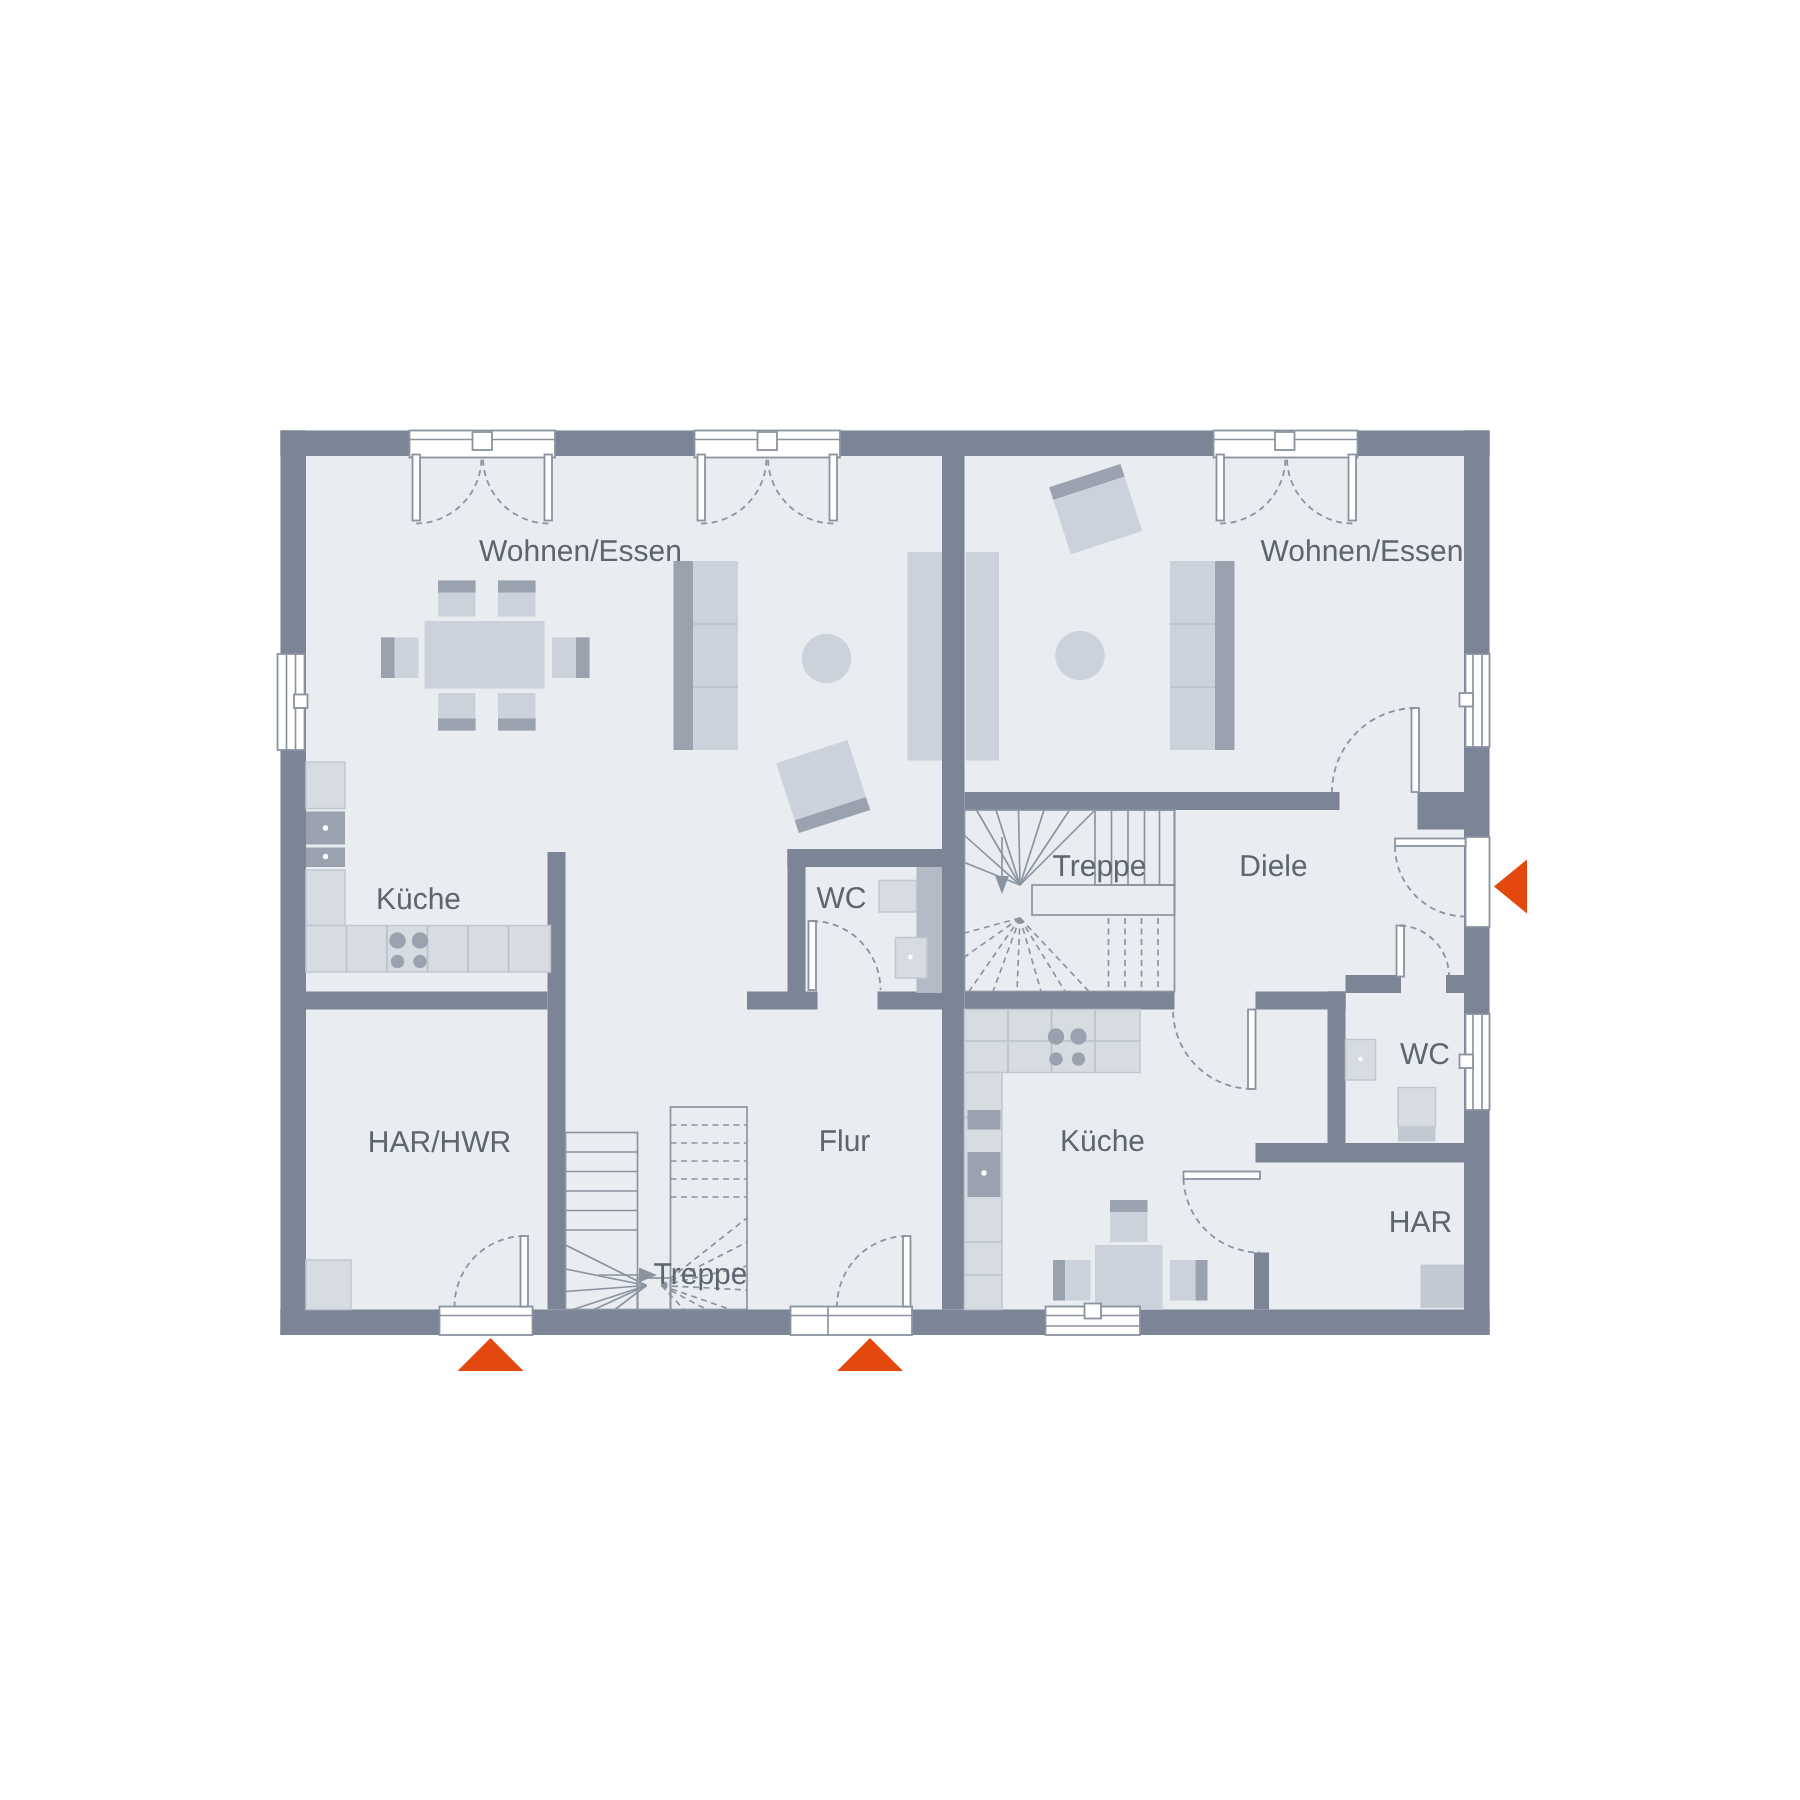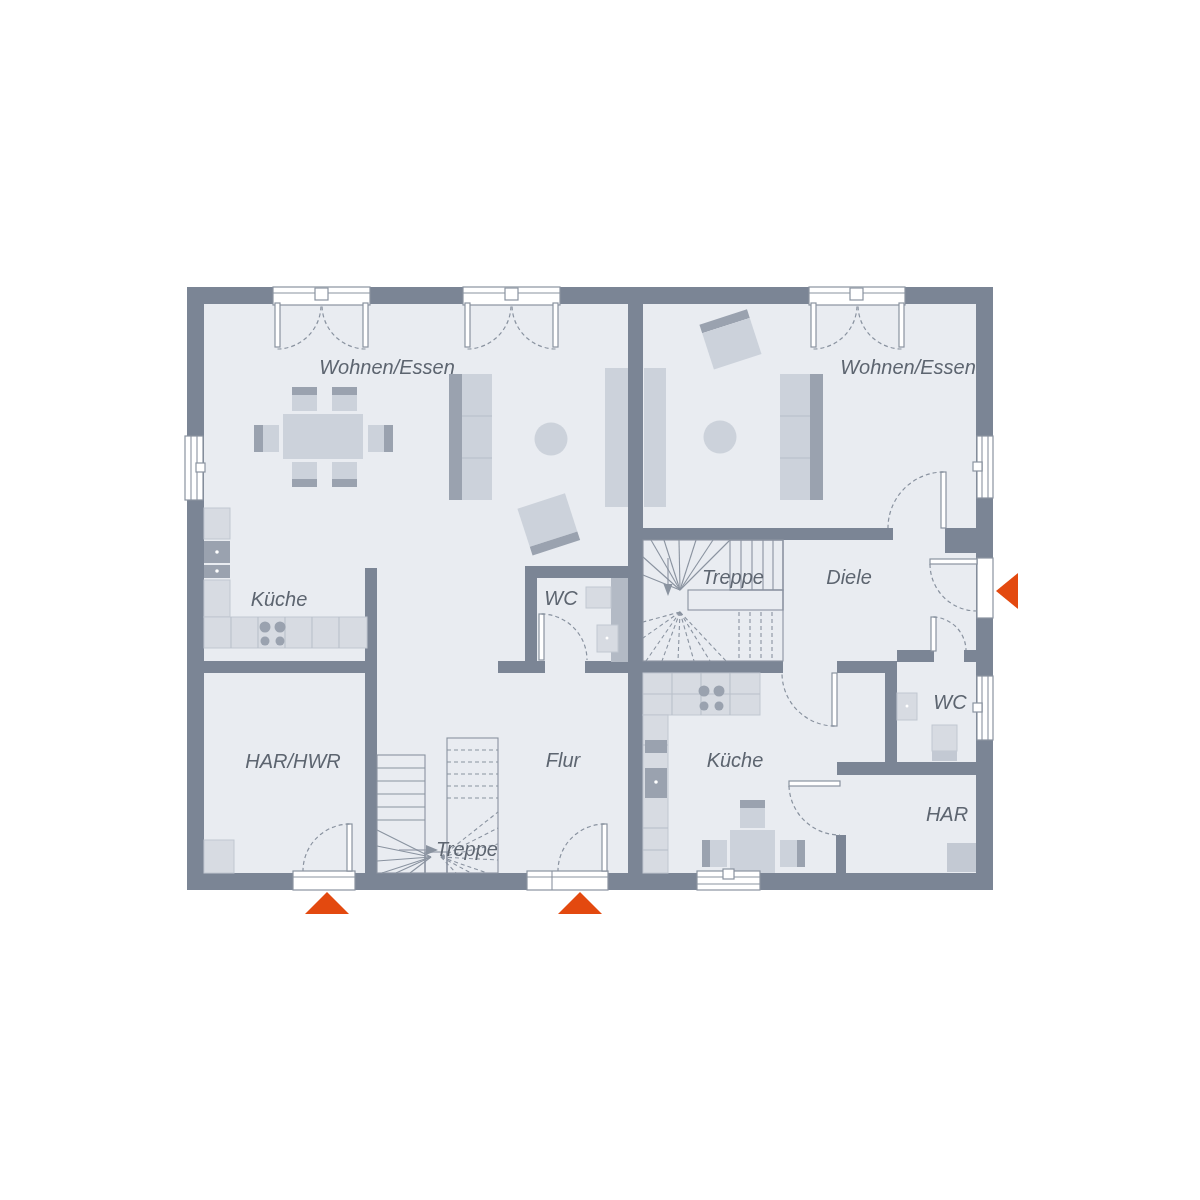--- a/index.html
+++ b/index.html
@@ -1,21 +1,21 @@
 <!DOCTYPE html>
 <html style="--wall: #7b8595; --floor: #e9ecf1; --furniture_light: #ccd2db; --furniture_mid: #c3c9d3; --furniture_dark: #9aa2af; --counter: #d7dbe2; --accent: #e3490f; --label_text: #5d6570; --line: #8a93a0; --background: #ffffff;"><head>
 <meta charset="utf-8">
 <style>
   :root{
     --wall:#7b8595; --floor:#e9ecf1; --furniture_light:#ccd2db; --furniture_mid:#c3c9d3;
     --furniture_dark:#9aa2af; --counter:#d7dbe2; --accent:#e3490f; --label_text:#5d6570;
     --line:#8a93a0; --background:#ffffff;
   }
   html,body{margin:0;padding:0;background:var(--background);}
-  .stage{position:relative;width:1200px;height:976px;background:var(--background);overflow:hidden;font-style:italic;}
+  .stage{position:relative;width:1200px;height:976px;background:var(--background);overflow:hidden;}
   svg{position:absolute;left:0;top:0;}
   .wall{fill:var(--wall);stroke:none;}
   .floor{fill:var(--floor);}
   .fl{fill:var(--furniture_light);}
   .fm{fill:var(--furniture_mid);}
   .fd{fill:var(--furniture_dark);}
   .cn{fill:var(--counter);stroke:#c1c7d1;stroke-width:1;}
   .frame{fill:#ffffff;stroke:var(--line);stroke-width:1.2;}
   .thin{stroke:var(--line);stroke-width:1.1;fill:none;}
   .thinl{stroke:#b9c0ca;stroke-width:1.1;fill:none;}

